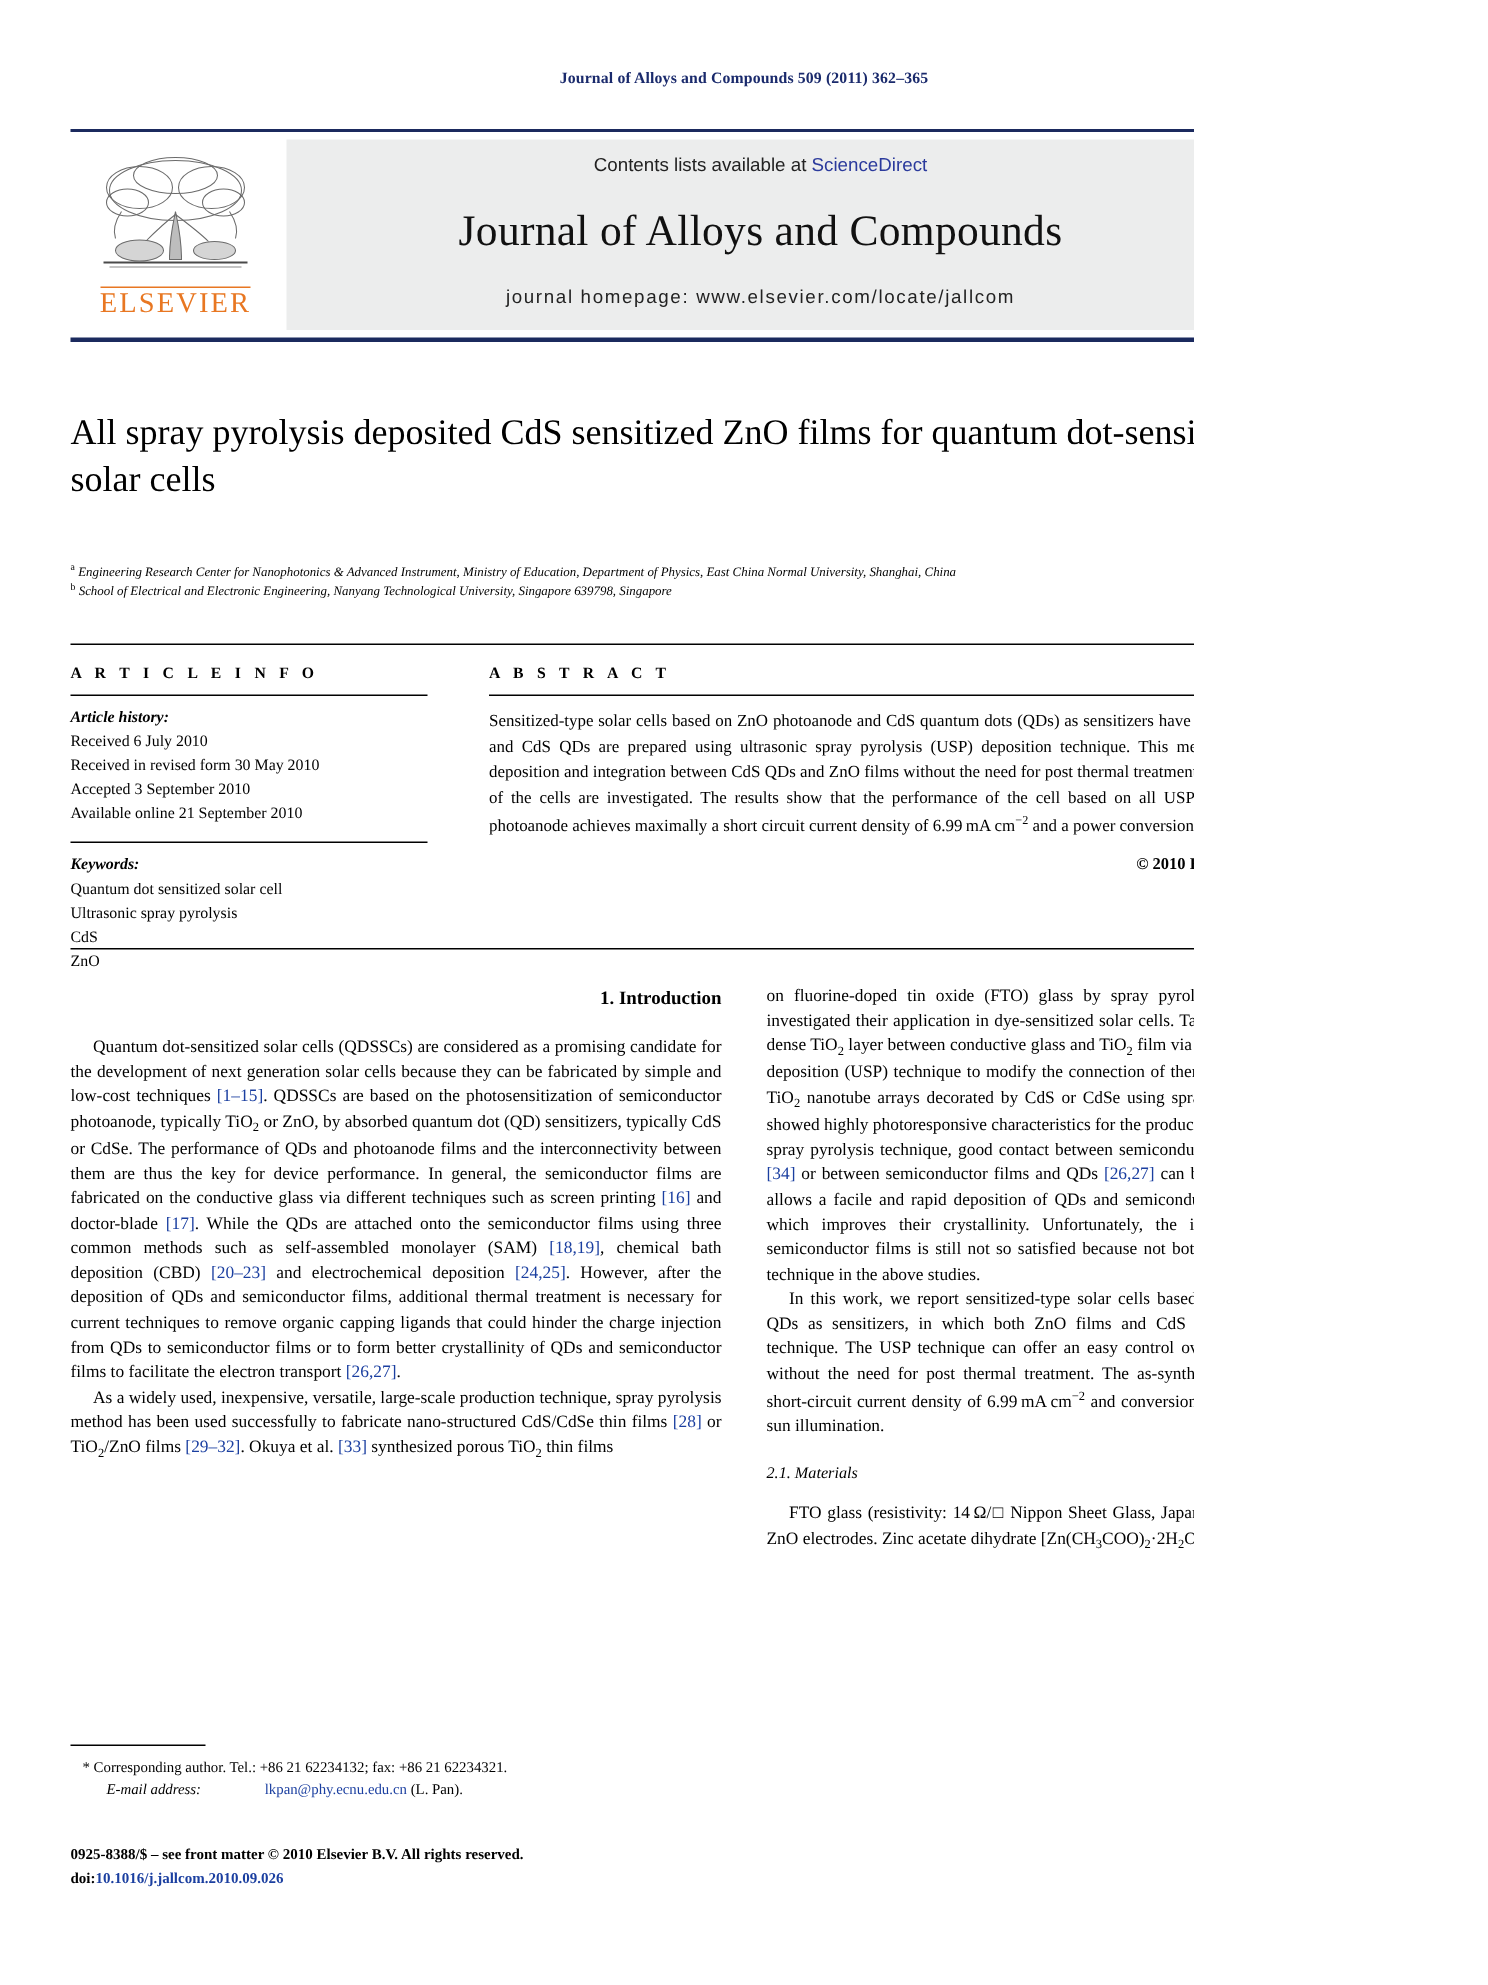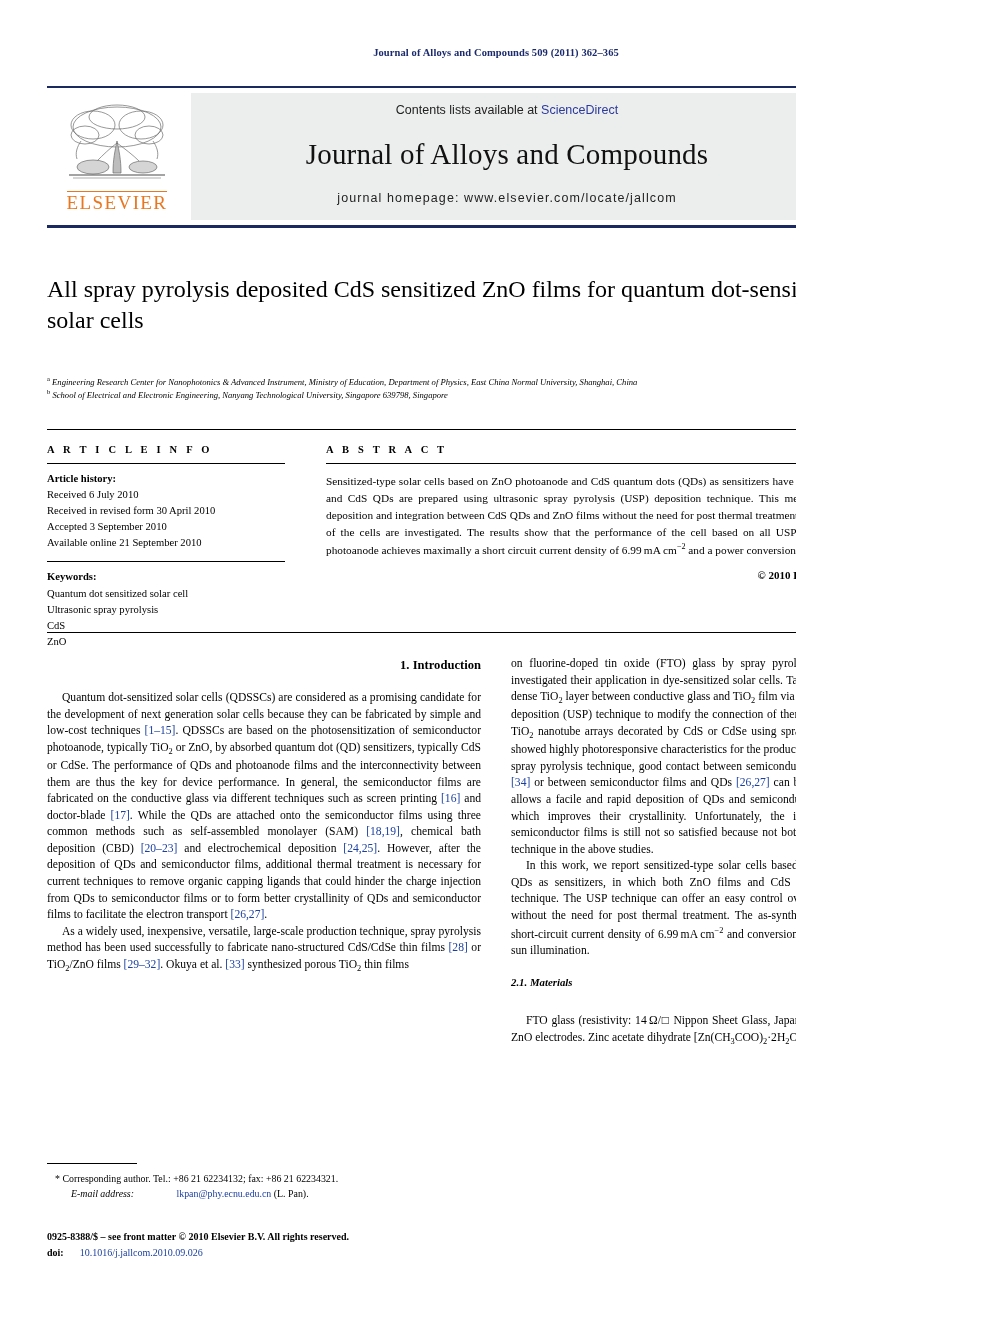--- a/index.html
+++ b/index.html
@@ -200,21 +200,21 @@
   .hr-thin {
     border-top: 1px solid #000;
     margin-top: 8px;
   }
   .info-group {
     font-family: "Liberation Serif", serif;
     font-size: 10.6px;
     line-height: 1.52;
     margin-top: 7px;
   }
-  .info-group .lab { font-weight: bold; }
+  .info-group .lab { font-style: italic; font-weight: bold; }
   .info-rule { border-top: 1px solid #000; margin-top: 10px; }
   .abstract-body {
     font-family: "Liberation Serif", serif;
     font-size: 11.3px;
     line-height: 1.495;
     text-align: justify;
     margin-top: 9px;
   }
   .copyright {
     font-family: Liberation Serif, serif;
@@ -242,24 +242,24 @@
   .col.left  { left: 47px; }
   .col.right { left: 511px; }
   .h1 {
     font-weight: bold;
     font-size: 12.6px;
     margin: 0 0 16px 0;
     text-align: right;
   }
   .h1.spaced { margin-top: 26px; }
   .h2 {
-    font-weight: bold;
+    font-weight: normal;
     font-style: italic;
     font-size: 10.8px;
-    margin: 15px 0 23px 0;
+    margin: 15px 0 11px 0;
     text-align: left;
   }
   p.para { margin: 0; text-indent: 15px; }
   .ref { color: #1b3fa0; }
   sub, sup { font-size: 0.72em; }
 
   
   .footnote-rule {
     position: absolute;
     left: 47px;
@@ -283,21 +283,21 @@
   .imprint {
     position: absolute;
     left: 47px;
     top: 1229px;
     width: 470px;
     font-family: "Liberation Serif", serif;
     font-size: 10px;
     line-height: 1.55;
     font-weight: bold;
   }
-  .imprint .doi { color: #1b3fa0; font-weight: normal; margin-left: 16px; }
+  .imprint .doi { color: #1b3fa0; font-weight: bold; }
 </style>
 </head>
 <body>
 
 <div class="page">
 
   <div class="running-head">Journal of Alloys and Compounds 509 (2011) 362–365</div>
 
   <div class="masthead">
 
@@ -354,21 +354,21 @@
   <div class="affil b"><sup>b</sup> <span>School of Electrical and Electronic Engineering, Nanyang Technological University, Singapore 639798, Singapore</span></div>
 
   <div class="sec-rule-top"></div>
 
   <div class="info-col">
     <div class="sec-head">A R T I C L E   I N F O</div>
     <div class="hr-thin"></div>
     <div class="info-group">
       <div class="lab">Article history:</div>
       <div>Received 6 July 2010</div>
-      <div>Received in revised form 30 April 2010</div>
+      <div>Received in revised form 30 May 2010</div>
       <div>Accepted 3 September 2010</div>
       <div>Available online 21 September 2010</div>
     </div>
     <div class="info-rule"></div>
     <div class="info-group">
       <div class="lab">Keywords:</div>
       <div>Quantum dot sensitized solar cell</div>
       <div>Ultrasonic spray pyrolysis</div>
       <div>CdS</div>
       <div>ZnO</div>

